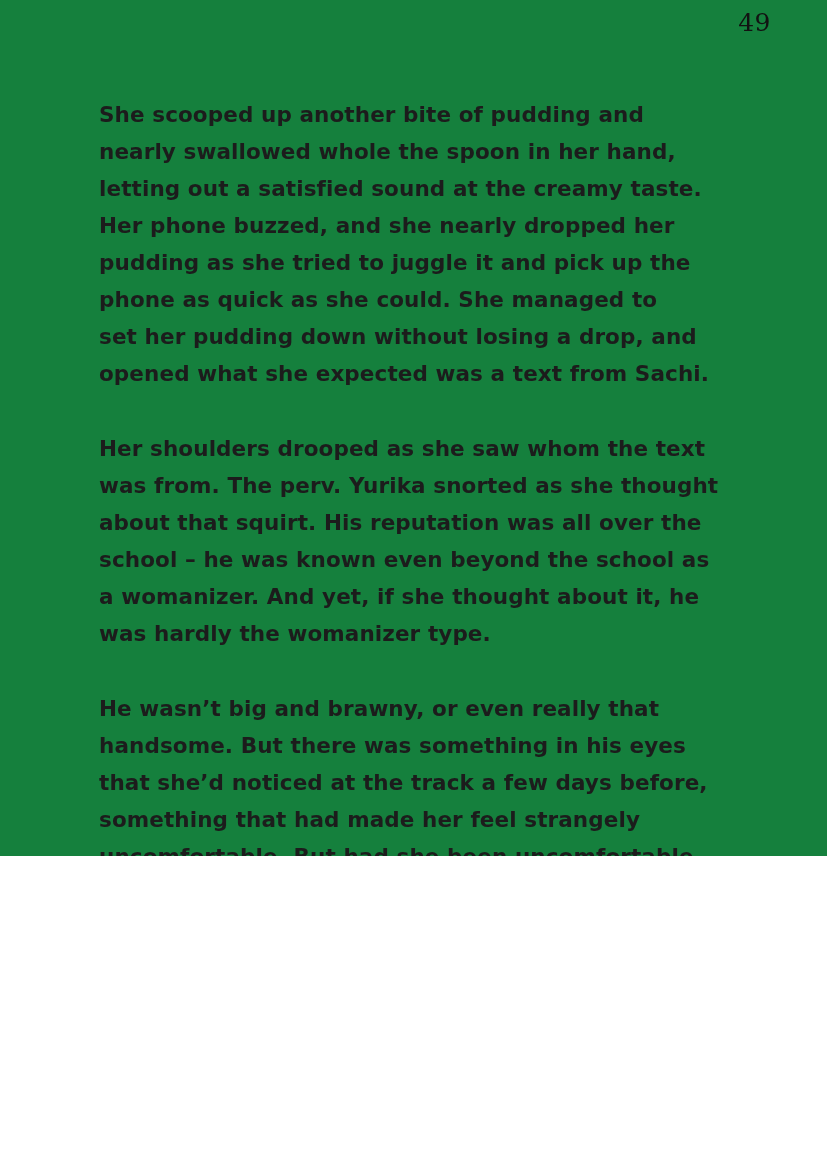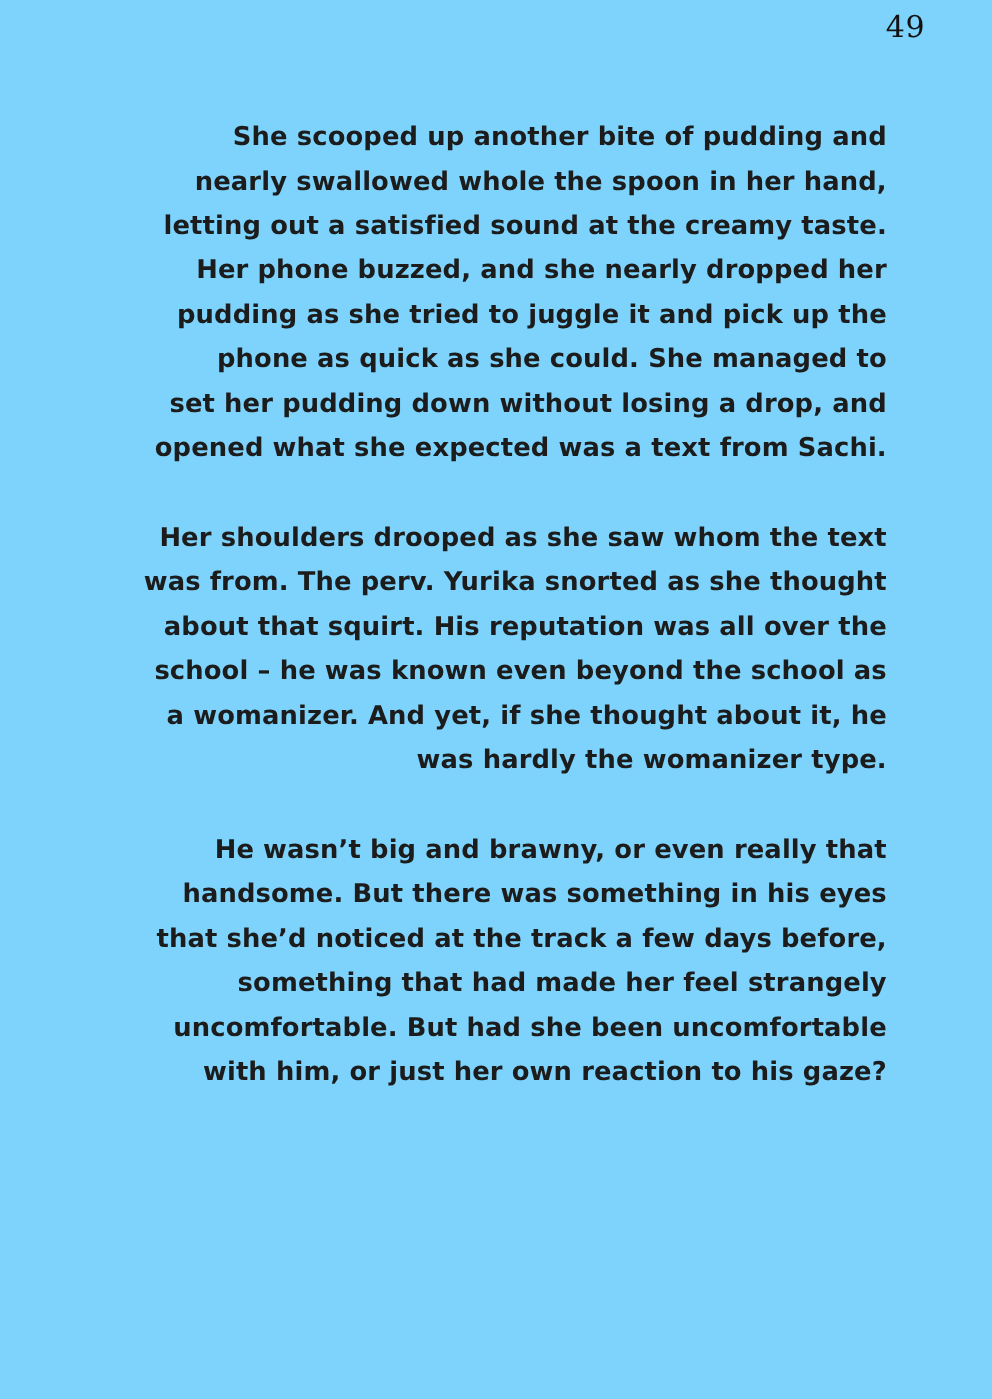--- a/index.html
+++ b/index.html
@@ -3,26 +3,25 @@
 <meta charset="utf-8">
 <style>
   html, body {
     margin: 0;
     padding: 0;
     background: #ffffff;
   }
   .page {
     position: relative;
     width: 827px;
-    height: 1166px;
-    background: #7dd3fc;
+    height: 856px;
+    background: #15803d;
     overflow: hidden;
     font-family: "DejaVu Sans", sans-serif;
     color: #1a1a1a;
-    text-align: right;
   }
   .page-number {
     position: absolute;
     top: 8px;
     right: 56px;
     font-family: "DejaVu Serif", serif;
     font-size: 25px;
     color: #121212;
     letter-spacing: 0.5px;
   }

